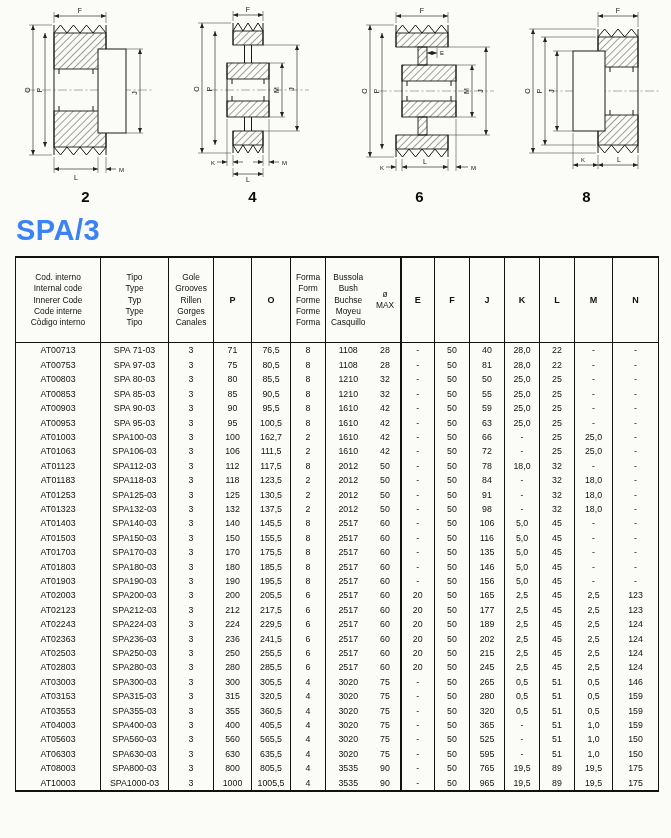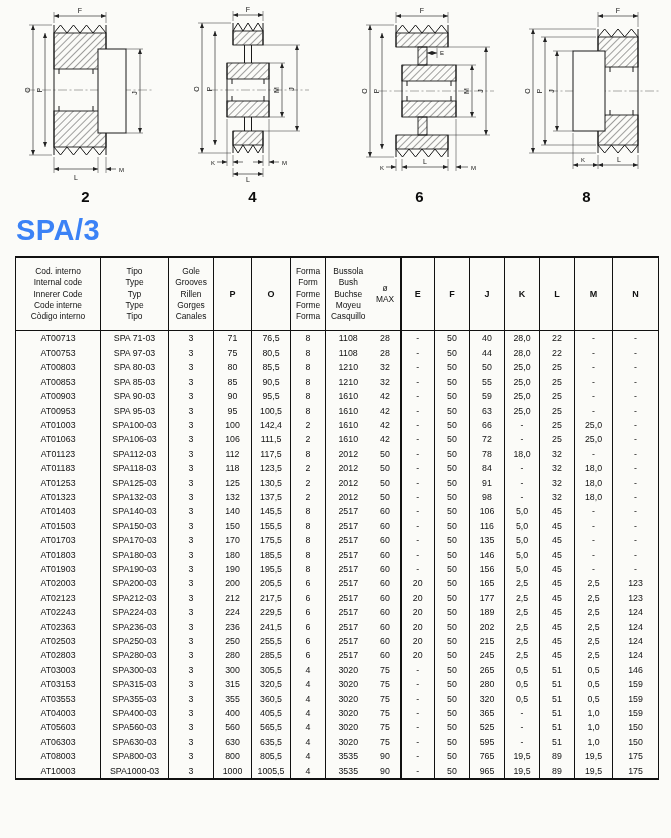--- a/index.html
+++ b/index.html
@@ -6,21 +6,21 @@
   html,body{width:671px;background:#fbfbf8}
   body{height:838px;overflow:hidden;font-family:"Liberation Sans",sans-serif;color:#111}
   .page{width:671px;height:838px;padding-top:5px}
   .drawings-row{display:flex;justify-content:space-between;padding:0 2px}
   figure.drawing{width:167px;text-align:center}
   figcaption{font-weight:bold;font-size:15px;color:#0b0b0b;margin-top:1px}
   h1.title{font-size:29px;font-weight:bold;letter-spacing:.5px;margin:9px 0 9px 16px;color:#3b82f6}
   table{border-collapse:collapse;table-layout:fixed;width:643px;margin-left:15px;
         border-top:2.5px solid #111;border-bottom:2.5px solid #111;border-left:1px solid #111}
   th,td{border-right:1px solid #111;text-align:center;vertical-align:middle;overflow:hidden}
-  thead th{border-bottom:1.5px solid #111;font-size:8.4px;font-weight:normal;padding:8px 1px;line-height:11.3px}
+  thead th{border-bottom:1.5px solid #111;font-size:8.4px;font-weight:normal;padding:14px 1px;line-height:11.3px}
   thead th.letter{font-weight:bold;font-size:9px}
   td{font-size:8.8px;height:14.4px;padding:0 1px;line-height:14.4px}
   td.c3{font-weight:normal}
   th.c6,td.c6{border-right:none}
   th.c7,td.c7{border-right-width:2px}
   
   .ol{fill:none;stroke:#1a1a1a;stroke-width:1}
   .ht{fill:url(#hatch);stroke:#1a1a1a;stroke-width:.9}
   .bu{fill:#fbfbf8;stroke:#1a1a1a;stroke-width:1}
   .ext{stroke:#3a3a3a;stroke-width:.55}
@@ -339,21 +339,21 @@
           <td class="c0">AT00753</td>
           <td class="c1">SPA 97-03</td>
           <td class="c2">3</td>
           <td class="c3">75</td>
           <td class="c4">80,5</td>
           <td class="c5">8</td>
           <td class="c6">1108</td>
           <td class="c7">28</td>
           <td class="c8">-</td>
           <td class="c9">50</td>
-          <td class="c10">44</td>
+          <td class="c10">81</td>
           <td class="c11">28,0</td>
           <td class="c12">22</td>
           <td class="c13">-</td>
           <td class="c14">-</td>
         </tr>
         <tr>
           <td class="c0">AT00803</td>
           <td class="c1">SPA 80-03</td>
           <td class="c2">3</td>
           <td class="c3">80</td>
@@ -418,21 +418,21 @@
           <td class="c11">25,0</td>
           <td class="c12">25</td>
           <td class="c13">-</td>
           <td class="c14">-</td>
         </tr>
         <tr>
           <td class="c0">AT01003</td>
           <td class="c1">SPA100-03</td>
           <td class="c2">3</td>
           <td class="c3">100</td>
-          <td class="c4">142,4</td>
+          <td class="c4">162,7</td>
           <td class="c5">2</td>
           <td class="c6">1610</td>
           <td class="c7">42</td>
           <td class="c8">-</td>
           <td class="c9">50</td>
           <td class="c10">66</td>
           <td class="c11">-</td>
           <td class="c12">25</td>
           <td class="c13">25,0</td>
           <td class="c14">-</td>

